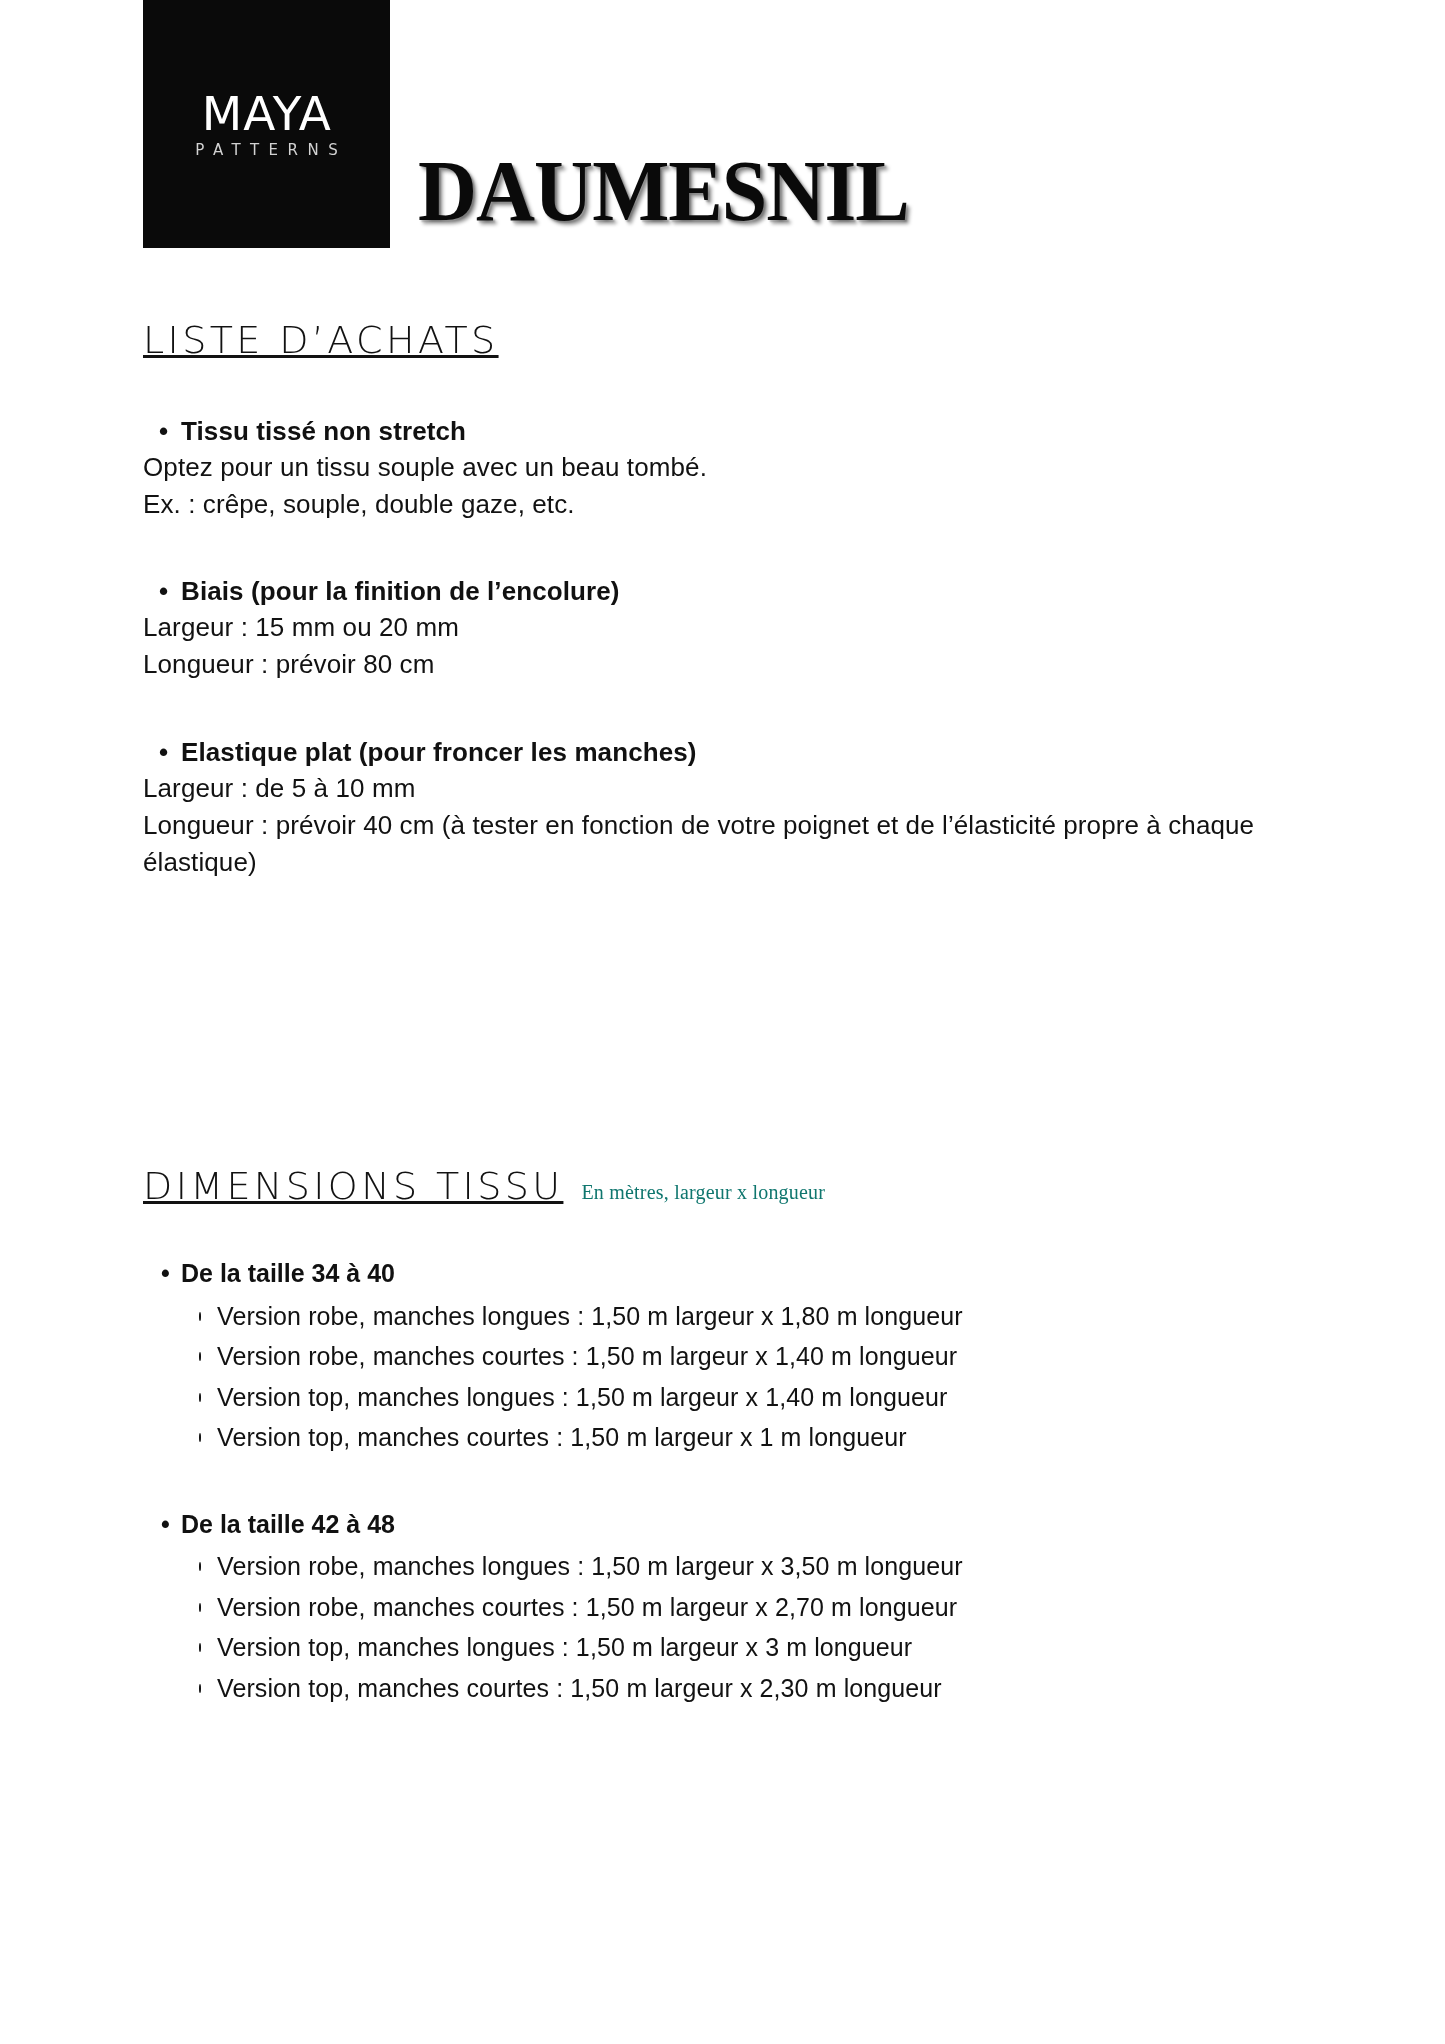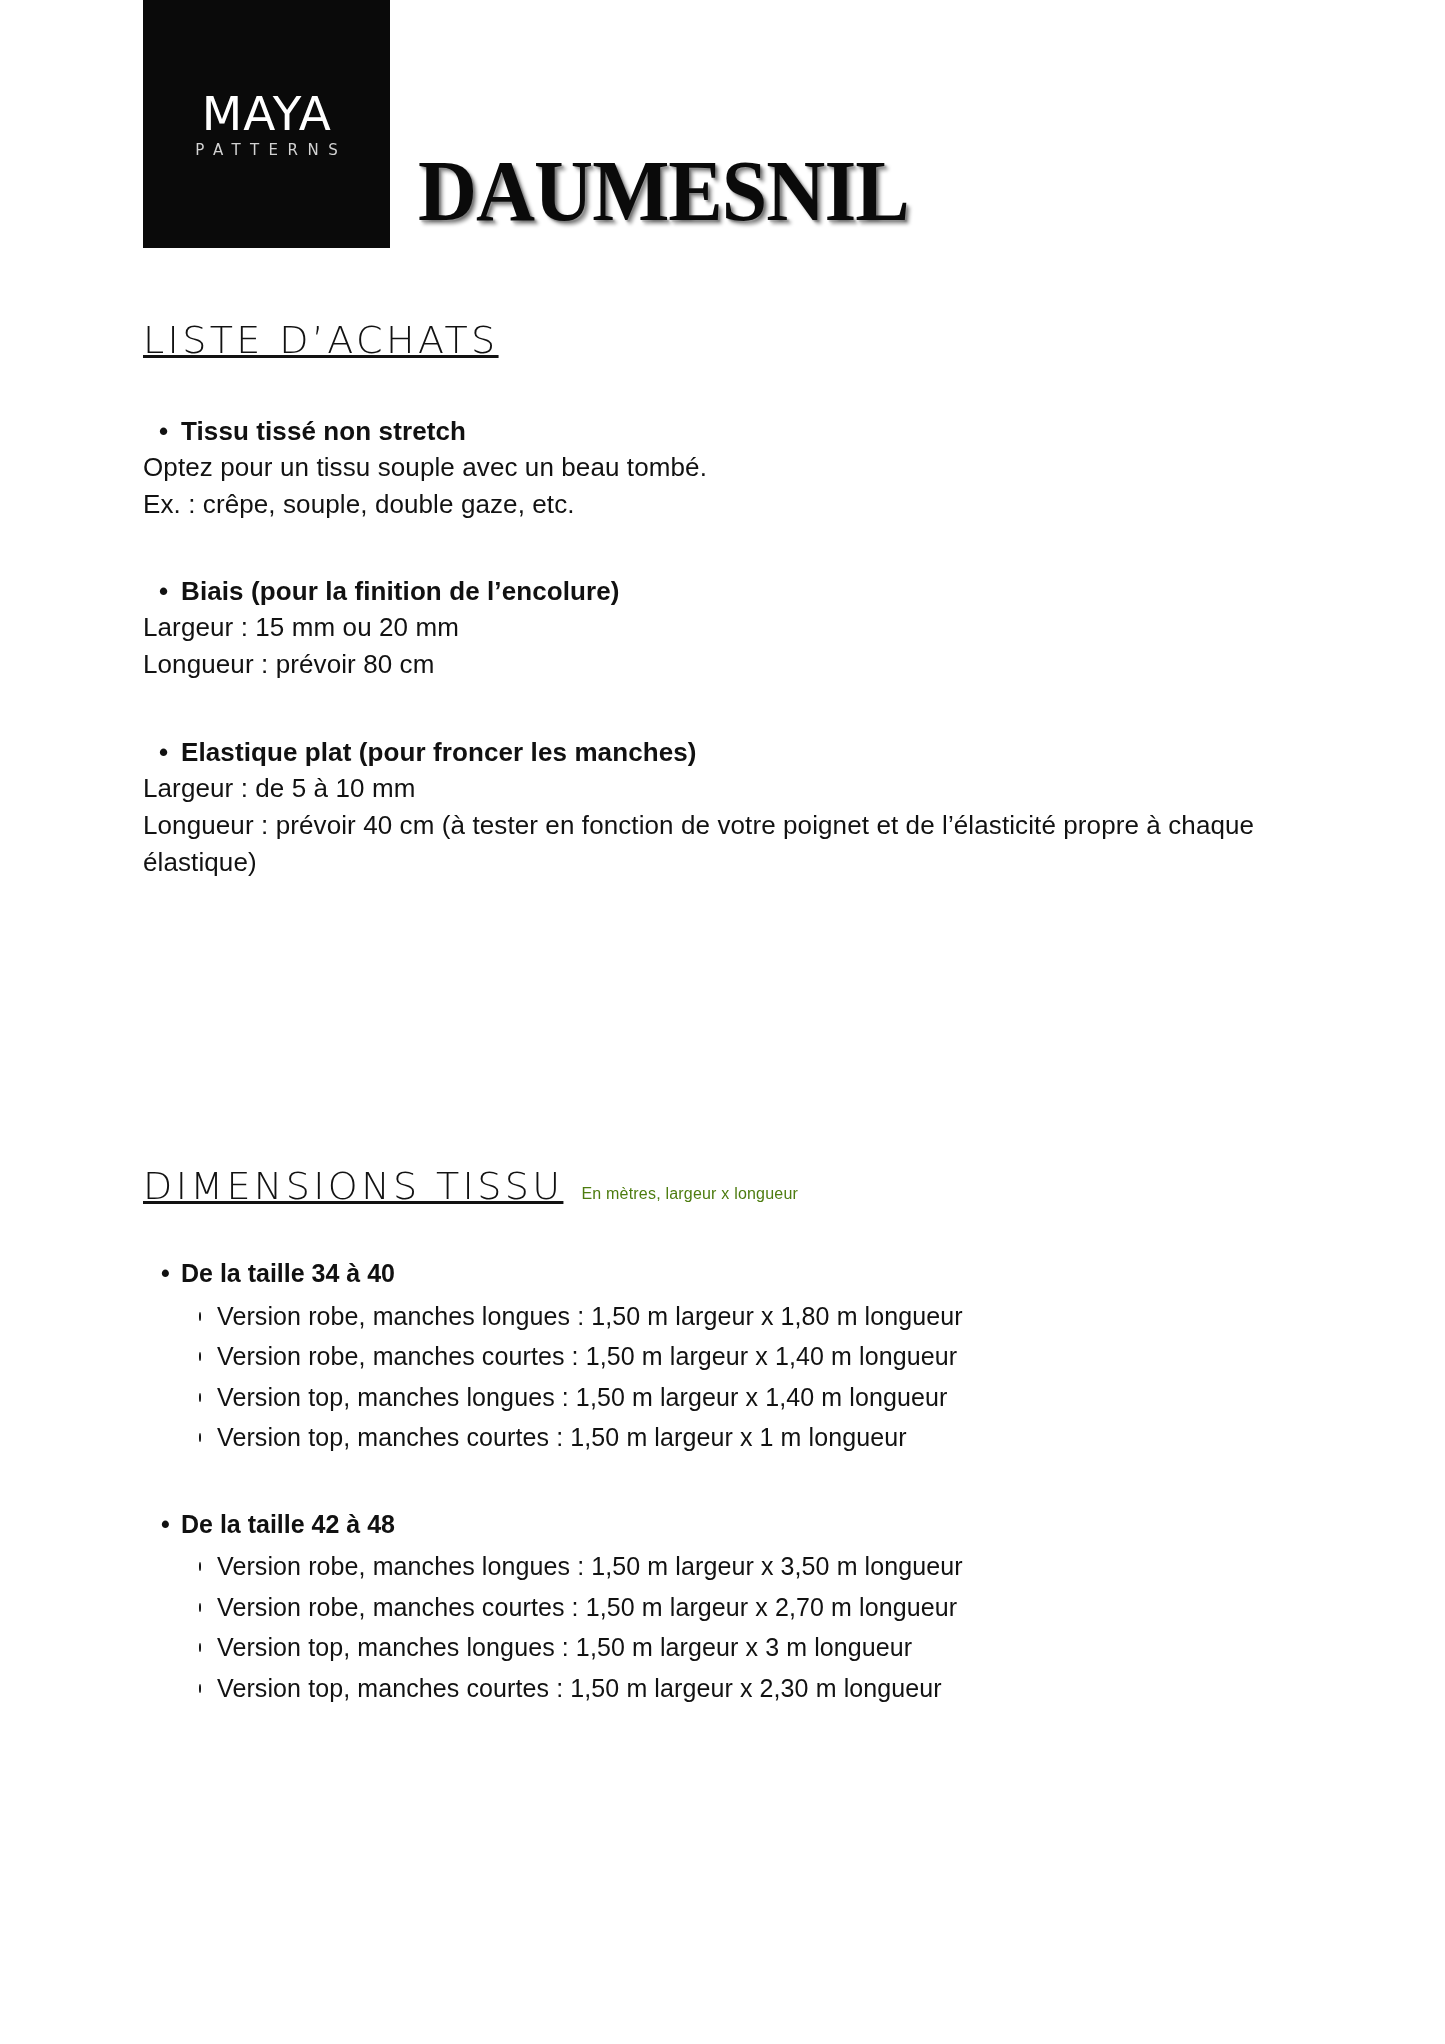--- a/index.html
+++ b/index.html
@@ -101,26 +101,26 @@
     font-weight: 300;
     font-size: 38px;
     line-height: 1.1;
     letter-spacing: 3.4px;
     color: #121212;
     white-space: nowrap;
     text-decoration: underline;
   }
 
   .section-subheading {
-    font-family: Liberation Sans, sans-serif;
-    font-weight: 400;
-    font-size: 16px;
+    font-family: Liberation Serif, serif;
+    font-weight: 400;
+    font-size: 20px;
     line-height: 1.1;
     letter-spacing: 0.2px;
-    color: #4d7c0f;
+    color: #0f766e;
     white-space: nowrap;
   }
 
   #liste-achats-heading-row { margin-top: 70px; }
   #dimensions-heading-row   { margin-top: 285px; }
 
   
   .group-list {
     list-style: none;
     margin: 0;

